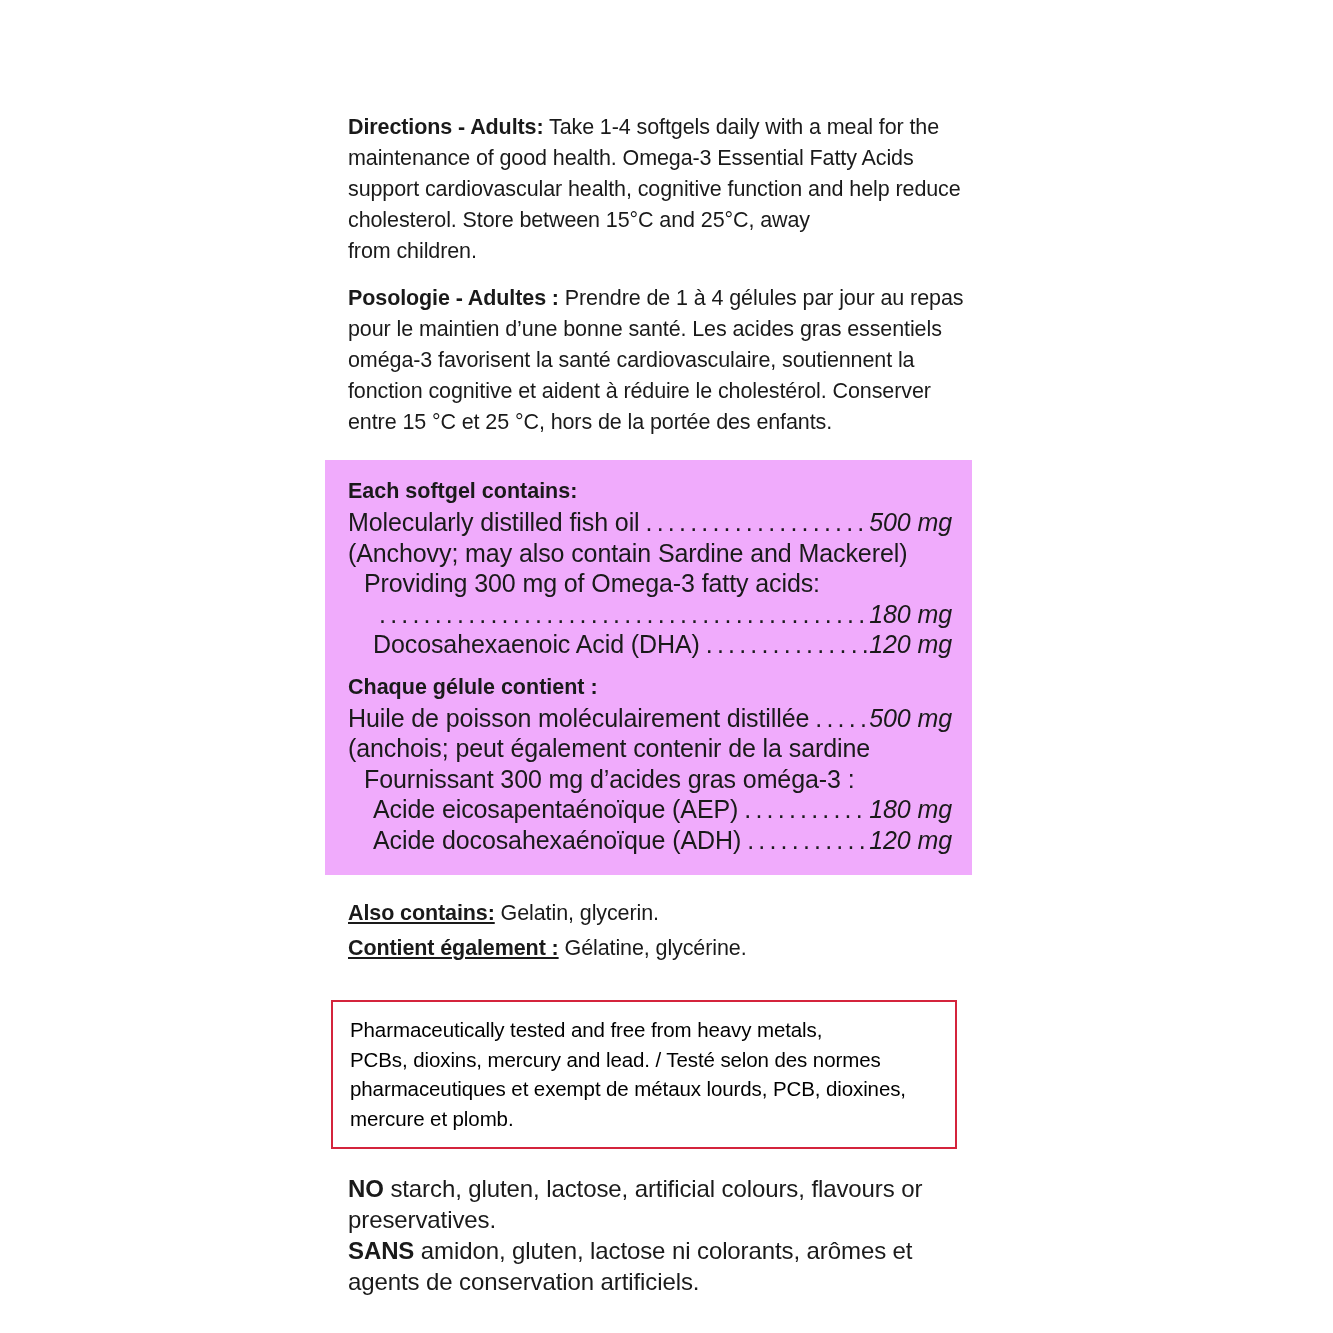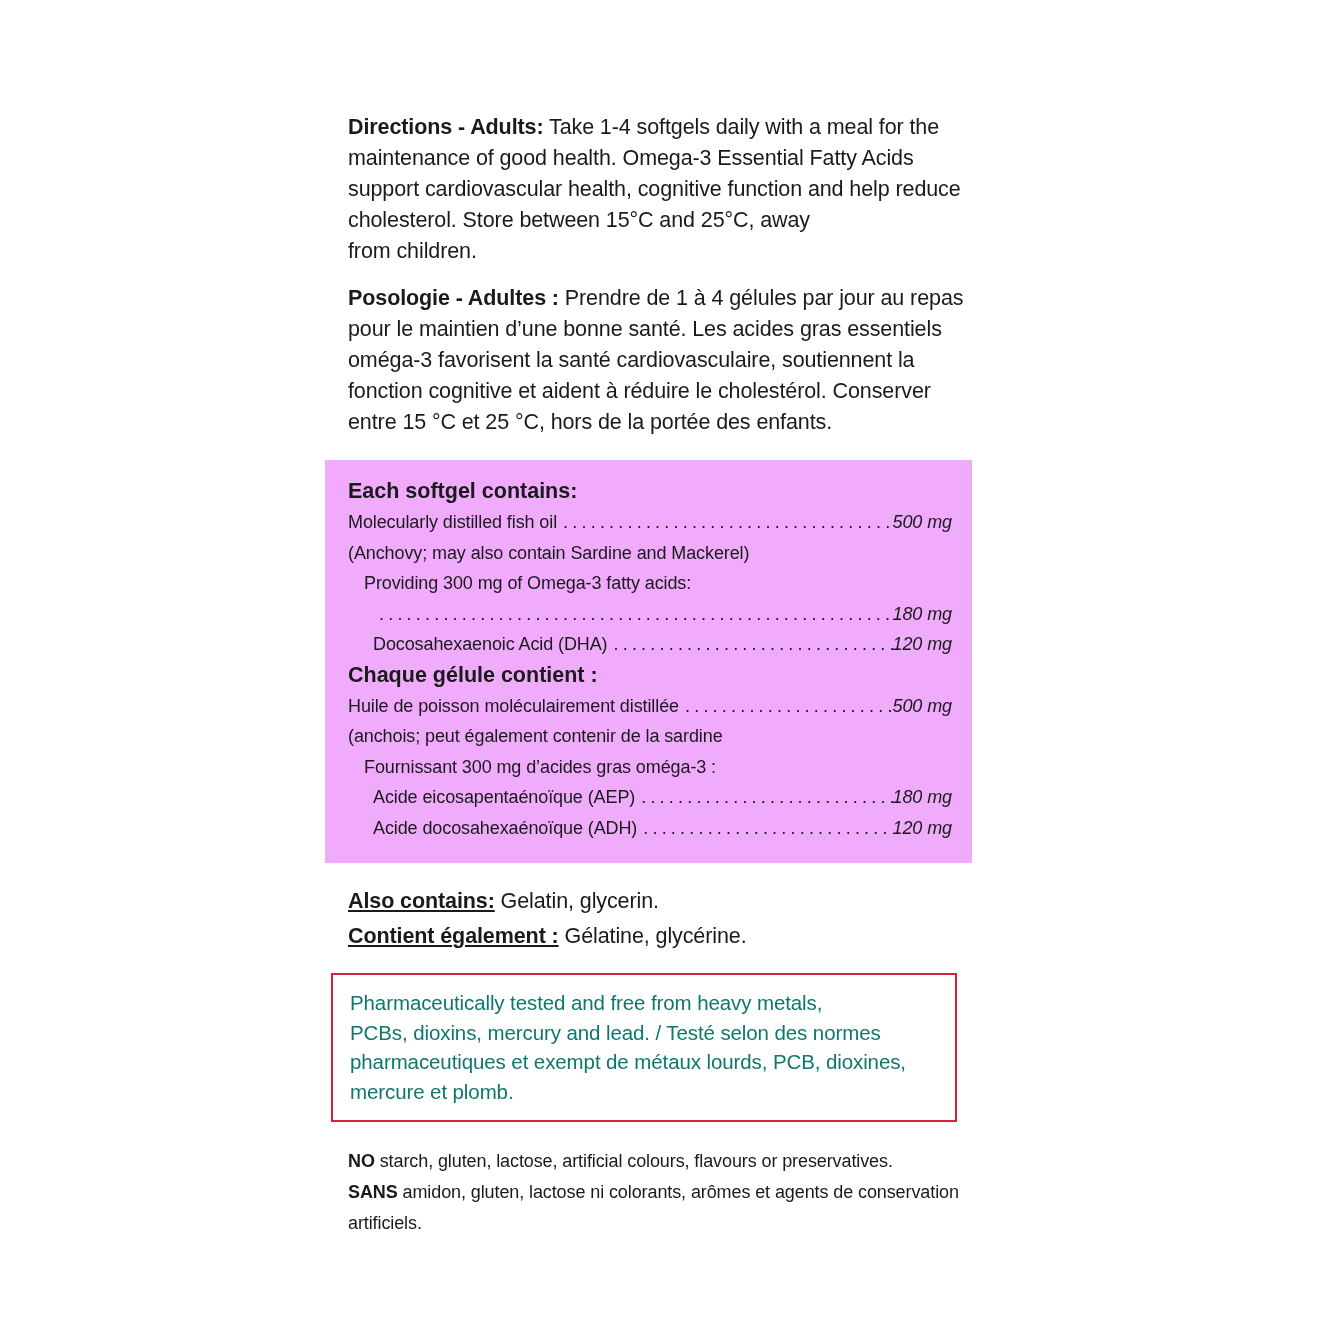--- a/index.html
+++ b/index.html
@@ -53,24 +53,24 @@
     width: 647px;
     box-sizing: border-box;
   }
   .facts-heading {
     font-size: 21.5px;
     line-height: 30px;
     font-weight: bold;
     margin: 0 0 1px 0;
   }
   .facts-heading.second {
-    margin-top: 0;
+    margin-top: 12px;
   }
   .facts-line {
-    font-size: 18px;
+    font-size: 25px;
     line-height: 30.5px;
     letter-spacing: -0.1px;
     display: flex;
     align-items: flex-start;
     white-space: pre;
   }
   .facts-line .nm { flex: 0 0 auto; }
   .facts-line .dots {
     flex: 1 1 auto;
     overflow: hidden;
@@ -95,41 +95,41 @@
   }
   .also-line {
     font-size: 21.5px;
     line-height: 35px;
     letter-spacing: -0.1px;
   }
   .also-line .lead { font-weight: bold; text-decoration: underline; }
 
   
   .purity-box {
-    margin-top: 19px;
+    margin-top: 34px;
     margin-left: 6px;
     width: 626px;
     box-sizing: border-box;
     border: 2px solid #d4243c;
-    color: #0f766e;
+    color: #000000;
     padding: 13px 16px 14px 17px;
   }
   .purity-line {
     font-size: 20.5px;
     line-height: 29.5px;
     letter-spacing: -0.1px;
   }
 
   
   .freefrom {
     margin-top: 24px;
     padding-left: 23px;
   }
   .freefrom-line {
-    font-size: 18px;
+    font-size: 24px;
     line-height: 31px;
     letter-spacing: -0.1px;
   }
   .freefrom-line .lead { font-weight: bold; }
 </style>
 </head>
 <body>
 
 <div class="label-sheet">
   <div class="content">

